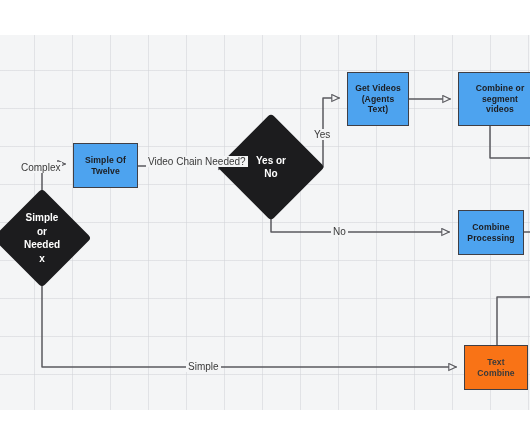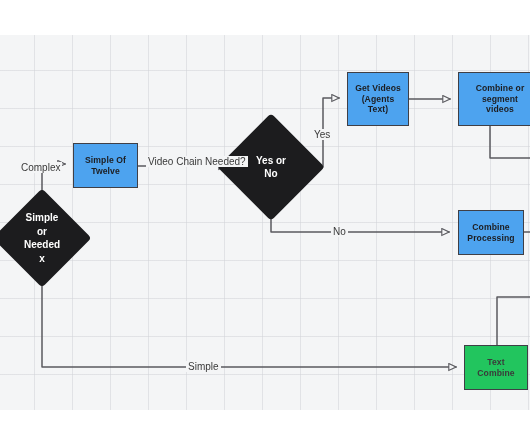--- a/index.html
+++ b/index.html
@@ -59,21 +59,21 @@
   .node-box {
     border-radius: 0;
     border: 1.4px solid #3f3f46;
     font-size: 8.6px;
   }
   .node-blue {
     background: #4da3ef;
     color: #1d1d20;
   }
   .node-pink {
-    background: #22c55e;
+    background: #f97316;
     color: #3a3a3a;
   }
   .diamond-wrap {
     position: absolute;
   }
   .diamond-shape {
     position: absolute;
     left: 0; top: 0;
     width: 100%;
     height: 100%;

